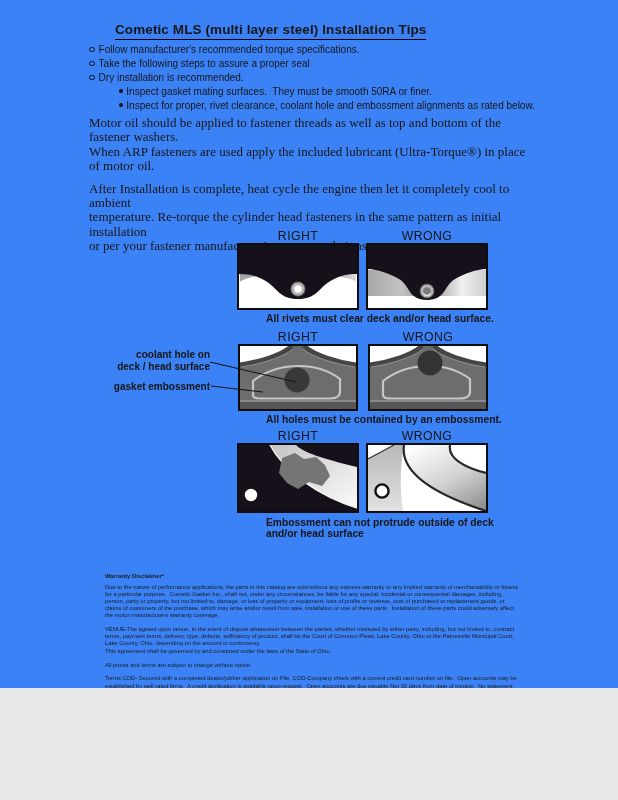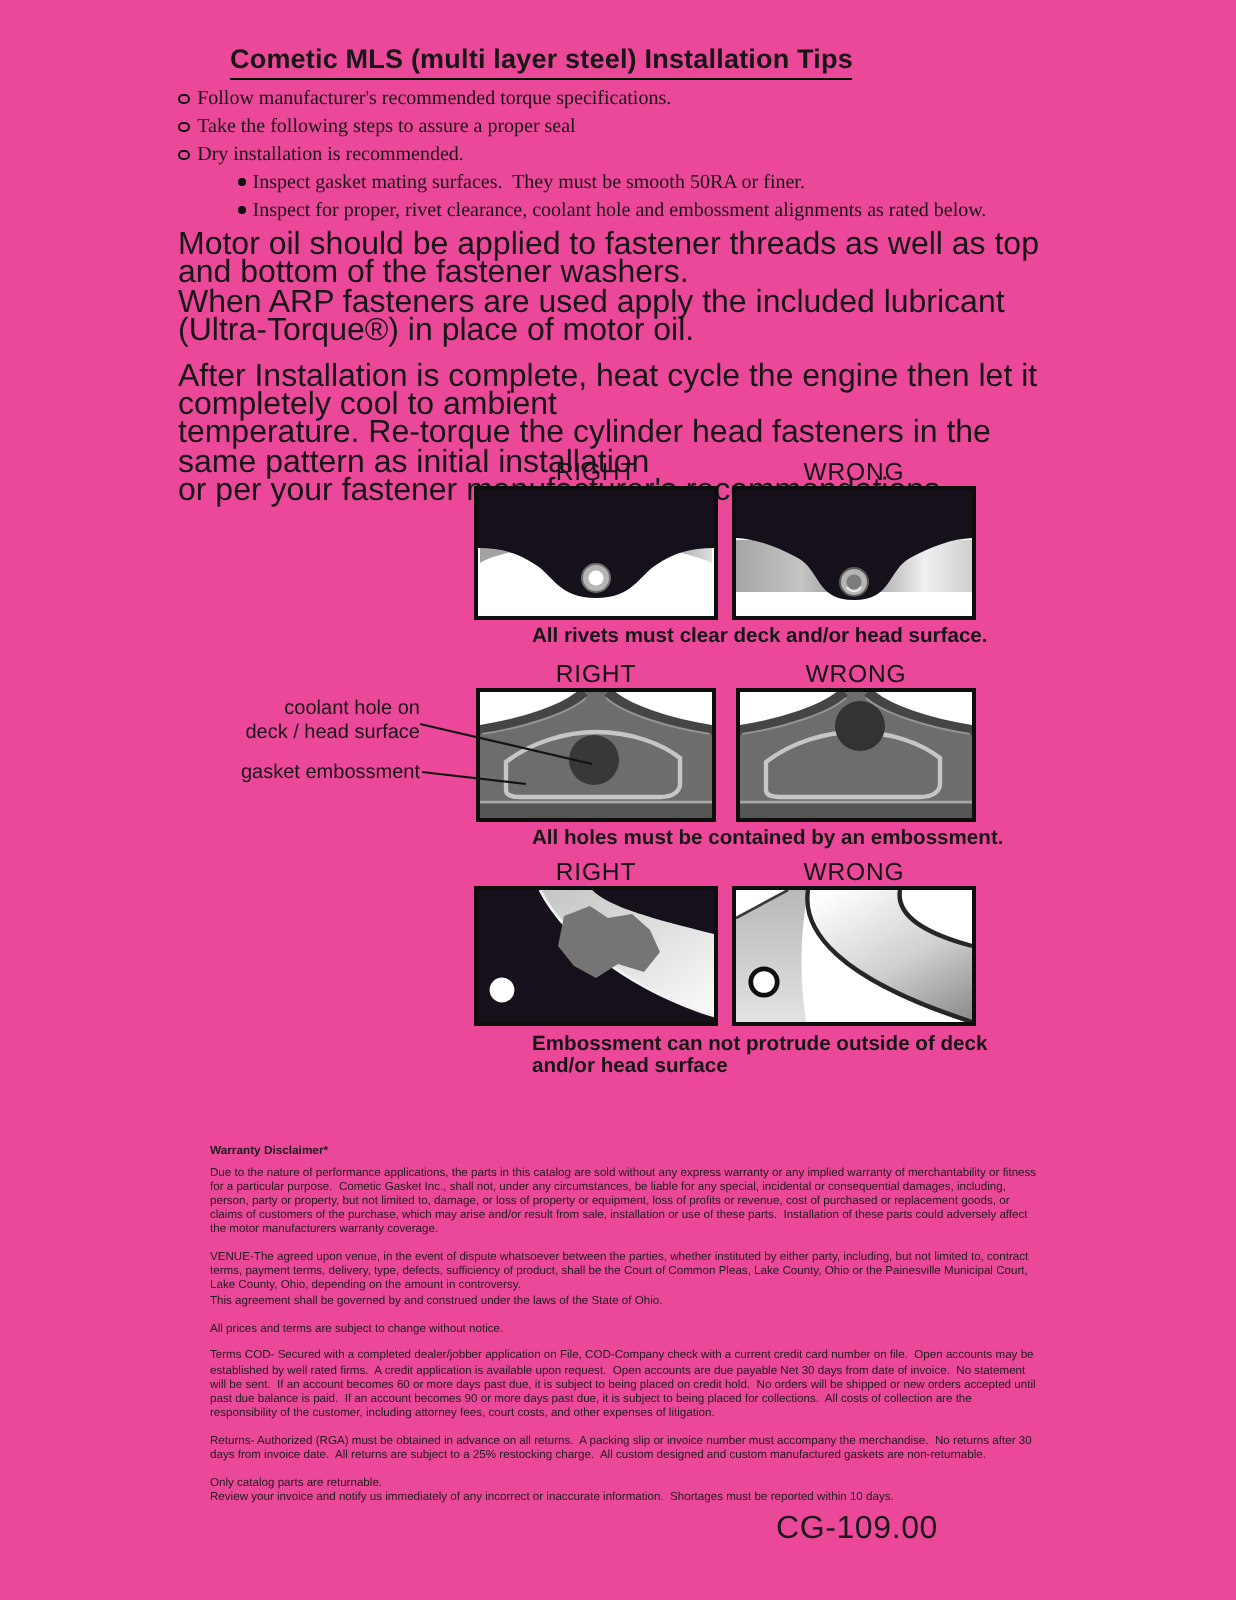--- a/index.html
+++ b/index.html
@@ -1,45 +1,45 @@
 <!DOCTYPE html>
 <html><head>
 <meta charset="utf-8">
 <style>
   html,body{margin:0;padding:0;background:#e8e8e8;}
   .page{
     position:relative;
-    width:618px;height:800px;
-    background:#ec4899;
+    width:618px;height:688px;
+    background:#3b82f6;
     font-family:"Liberation Sans", sans-serif;
     color:#161616;
     overflow:hidden;
   }
   
   .title{
     position:absolute;left:115px;top:22px;
     font-size:13.5px;font-weight:bold;letter-spacing:.1px;
     border-bottom:1.6px solid #000;padding-bottom:2px;margin:0;
     display:inline-block;white-space:pre;
   }
-  .tips{position:absolute;left:89px;top:43px;width:470px;font-family:Liberation Serif, serif;}
+  .tips{position:absolute;left:89px;top:43px;width:470px;}
   .tip{display:flex;align-items:flex-start;height:14px;font-size:10px;line-height:13px;white-space:pre;}
   .tip .ring{flex:0 0 auto;width:3.6px;height:3.6px;border:1px solid #111;border-radius:50%;margin:3.6px 4px 0 0;}
   .tip.sub{margin-left:30px;}
   .tip .dot{flex:0 0 auto;width:3.8px;height:3.8px;background:#111;border-radius:50%;margin:4px 3.5px 0 0;}
   .diesel{position:absolute;left:89px;top:116px;width:440px;}
   .diesel-heading{font-size:11.5px;font-weight:bold;margin:0 0 7px 0;}
-  .body{font-size:16px;line-height:14.3px;margin:0 0 8.5px 0;}
+  .body{font-size:13px;line-height:14.3px;margin:0 0 8.5px 0;font-family:Liberation Serif, serif;}
   .pre{white-space:pre-line;}
   
   .dlabel{position:absolute;font-size:12.3px;letter-spacing:.4px;text-align:center;color:#141414;}
   .panel{position:absolute;border:2px solid #0d0d0d;background:#fff;box-sizing:border-box;}
   .panel svg{display:block;width:100%;height:100%;}
   .dcaption{position:absolute;font-size:10.3px;font-weight:bold;line-height:11px;white-space:pre-line;margin-left:28px;}
-  .callout{position:absolute;width:115px;text-align:right;font-size:10px;font-weight:normal;line-height:11.5px;white-space:pre-line;}
+  .callout{position:absolute;width:115px;text-align:right;font-size:10px;font-weight:bold;line-height:11.5px;white-space:pre-line;}
   .leaders{position:absolute;left:205px;top:352px;width:100px;height:45px;}
   
   .r1-label-right{left:237px;top:229px;width:122px;}
   .r1-label-wrong{left:366px;top:229px;width:122px;}
   .r1-panel-right{left:237px;top:243px;width:122px;height:67px;}
   .r1-panel-wrong{left:366px;top:243px;width:122px;height:67px;}
   .r1-caption{left:238px;top:313px;}
   
   .r2-label-right{left:238px;top:330px;width:120px;}
   .r2-label-wrong{left:368px;top:330px;width:120px;}

